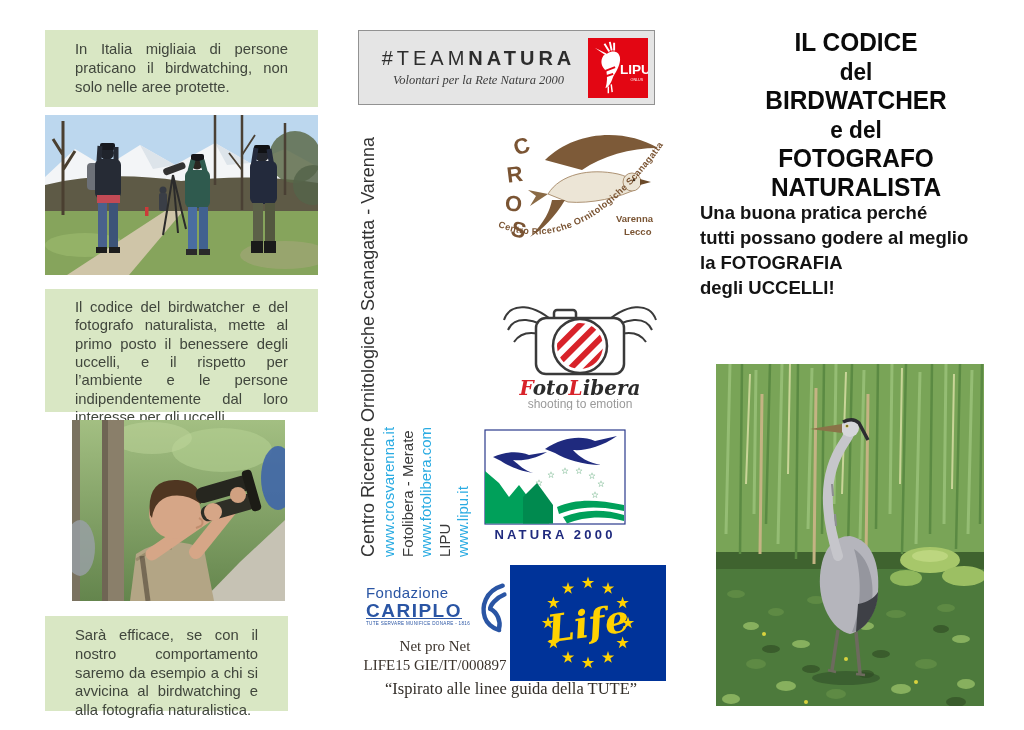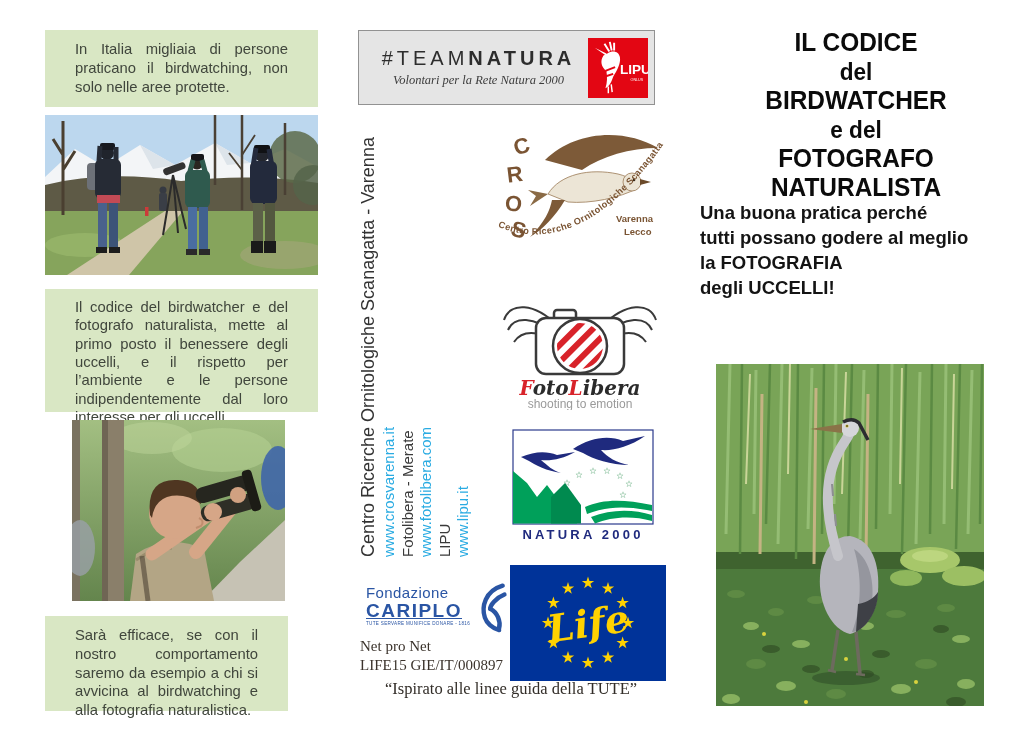--- a/index.html
+++ b/index.html
@@ -29,32 +29,32 @@
   .lipu-box{width:60px;height:60px;flex:none;}
 
   .vcontacts{left:356px;top:145px;width:106px;height:412px;writing-mode:vertical-rl;
              transform:rotate(180deg);color:#3a3a3a;}
   .vcontacts>div{margin:0 1.5px;font-size:15px;white-space:nowrap;}
   .vcontacts .main{font-size:18px;color:#333;}
   .vcontacts .url{color:#29abe2;}
 
   .cros{left:490px;top:122px;width:178px;height:130px;}
   .fotolib{left:498px;top:282px;width:164px;height:128px;}
-  .n2000{left:507px;top:427px;width:152px;height:118px;}
+  .n2000{left:479px;top:427px;width:152px;height:118px;}
   .lifelogo{left:510px;top:565px;width:156px;height:116px;}
   .logo svg{display:block;width:100%;height:100%;}
 
   .cariplo{left:366px;top:578px;width:142px;height:56px;display:flex;align-items:center;}
   .cp-text{line-height:1.05;}
   .cp-fond{font-size:15px;color:#2a55a4;letter-spacing:.4px;}
   .cp-name{font-size:19px;font-weight:700;color:#2a55a4;letter-spacing:1.5px;text-decoration:underline;}
   .cp-motto{font-size:4.6px;color:#2a55a4;letter-spacing:.3px;white-space:nowrap;margin-top:1px;}
   .cp-mark{margin-left:6px;margin-top:2px;}
 
-  .project{left:360px;top:637px;width:150px;font-family:"Liberation Serif",serif;
+  .project{left:360px;top:637px;width:150px;text-align:center;font-family:"Liberation Serif",serif;
            color:#3b332c;font-size:15px;line-height:19px;}
   .quote{left:358px;top:679px;width:306px;text-align:center;font-family:"Liberation Serif",serif;
          font-size:16.5px;color:#332e29;}
 
   
   .title{left:700px;top:28px;width:312px;text-align:center;font-weight:700;color:#0b0b0b;
          transform:scaleX(.94);transform-origin:center top;}
   .title .big{font-size:26px;line-height:29px;}
   .title .small{font-size:24px;line-height:29px;}
   .subtitle{left:700px;top:200px;width:312px;text-align:left;font-weight:700;

